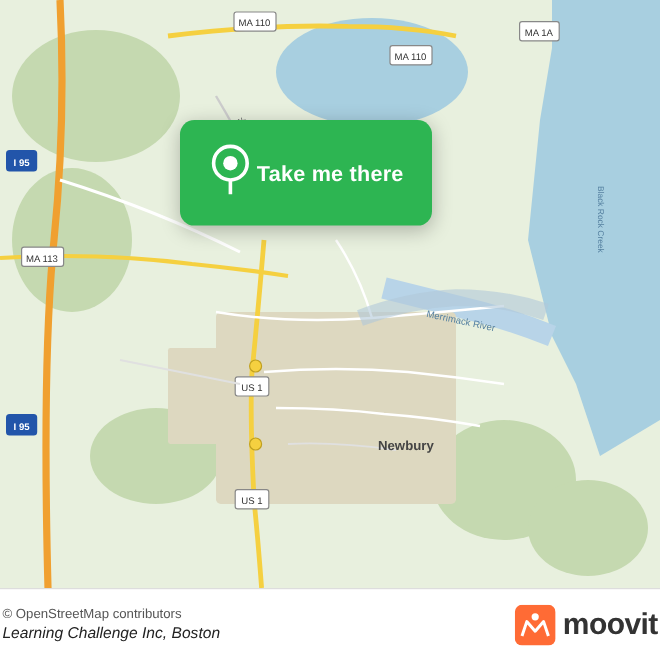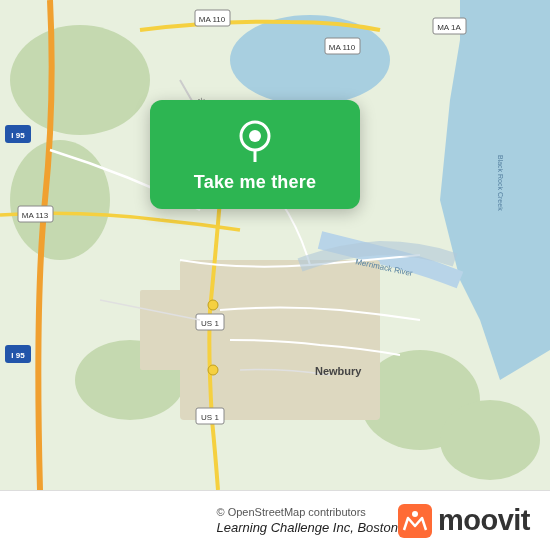--- a/index.html
+++ b/index.html
@@ -29,21 +29,21 @@
 
     
     #action-card {
       position: absolute;
       top: 100px;
       left: 150px;
       width: 210px;
       background: #2db552;
       border-radius: 12px;
       display: flex;
-      flex-direction: column;
+      flex-direction: row;
       align-items: center;
       padding: 18px 20px 16px;
       box-shadow: 0 4px 16px rgba(0,0,0,0.25);
       z-index: 10;
     }
 
     #pin-icon {
       width: 44px;
       height: 44px;
       margin-bottom: 10px;
@@ -57,42 +57,42 @@
     }
 
     
     #bottom-bar {
       width: 550px;
       height: 60px;
       background: #fff;
       border-top: 1px solid #ddd;
       display: flex;
       align-items: center;
-      justify-content: flex-end;
-      padding: 0 20px;
+      justify-content: space-between;
+      padding: 0 2px;
     }
 
     #attribution {
       font-size: 11px;
       color: #555;
     }
 
     #moovit-brand {
       display: flex;
       align-items: center;
       gap: 6px;
     }
 
     #moovit-logo {
       width: 34px;
       height: 34px;
     }
 
     #moovit-text {
-      font-size: 29px;
+      font-size: 25px;
       font-weight: bold;
       color: #333;
       letter-spacing: -0.5px;
     }
 
     #location-label {
       font-size: 13px;
       color: #222;
       font-weight: 500;
       font-style: italic;

